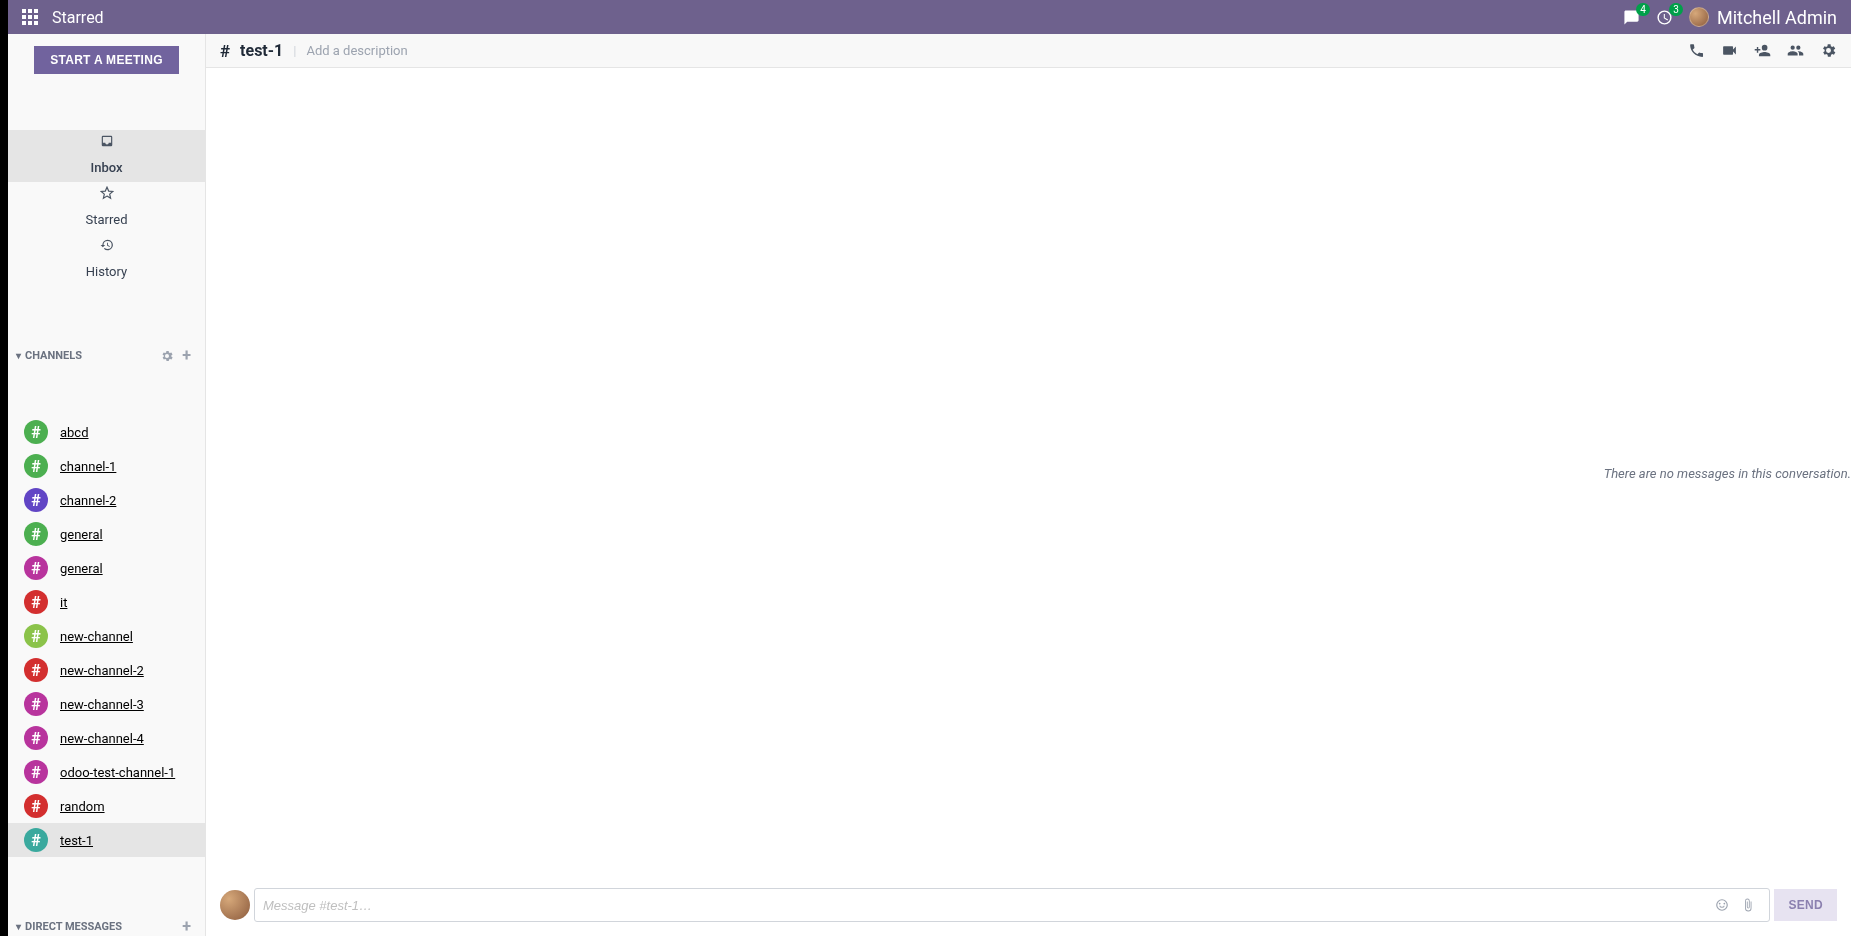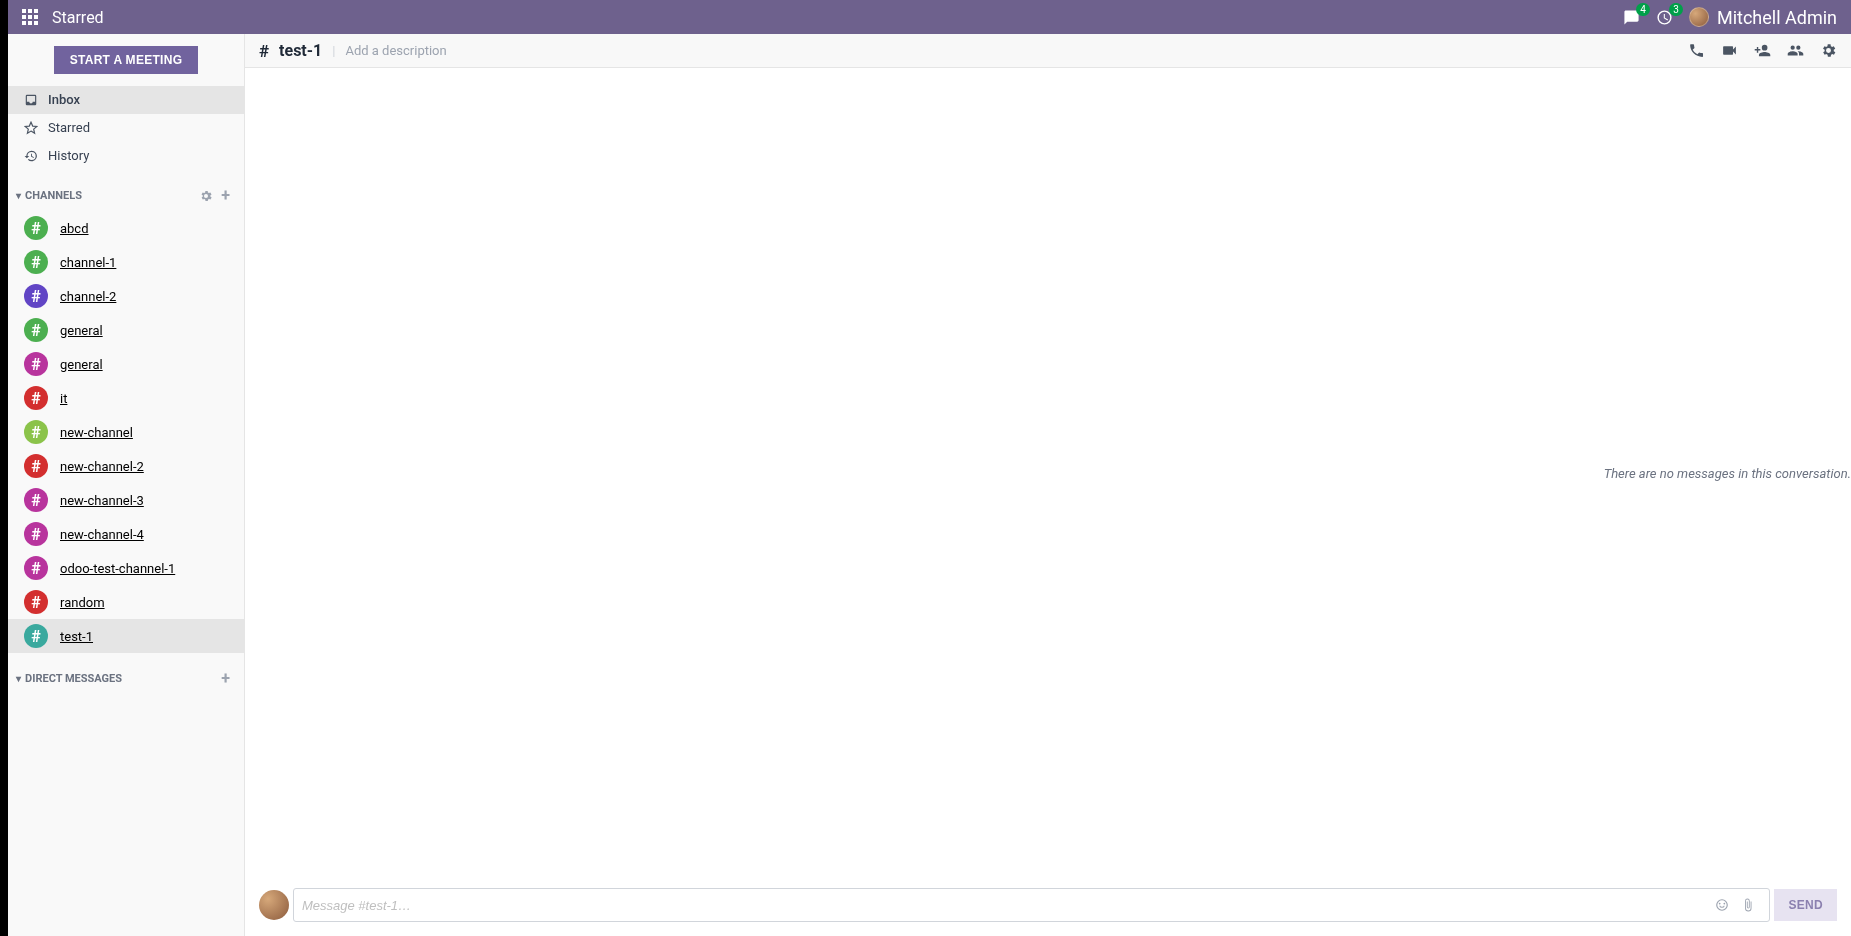--- a/index.html
+++ b/index.html
@@ -15,26 +15,26 @@
 .nav-right { margin-left: auto; display: flex; align-items: center; gap: 16px; }
 .nav-icon-btn { position: relative; cursor: pointer; color: #fff; display: flex; align-items: center; }
 .nav-badge { position: absolute; top: -6px; right: -10px; background: #00a04a; color: #fff; font-size: 10px; padding: 0 4px; border-radius: 7px; line-height: 13px; min-width: 13px; text-align: center; }
 .nav-user { display: flex; align-items: center; gap: 8px; cursor: pointer; font-size: 18px; }
 .nav-avatar { width: 20px; height: 20px; border-radius: 50%; background: radial-gradient(circle at 30% 30%, #d6a87a, #8b5a3c); border: 1px solid rgba(255,255,255,.3); }
 
 
 .main { flex: 1; display: flex; min-height: 0; margin-left: 8px; }
 
 
-.sidebar { width: 237px; background: #f9f9f9; border-right: 1px solid #e5e5e5; display: flex; flex-direction: column; overflow-y: auto; }
+.sidebar { width: 198px; background: #f9f9f9; border-right: 1px solid #e5e5e5; display: flex; flex-direction: column; overflow-y: auto; gap: 44px; }
 .start-meeting-wrap { padding: 12px 0; text-align: center; }
 .start-meeting { background: #71639e; color: #fff; border: none; padding: 7px 16px; font-size: 12px; font-weight: 600; cursor: pointer; letter-spacing: .3px; }
 
 .mailbox-list { }
-.mailbox-item { display: flex; align-items: center; gap: 10px; padding: 4px 16px; cursor: pointer; font-size: 13px; line-height: 20px; }
+.mailbox-item { display: flex; align-items: center; gap: 10px; padding: 4px 16px; cursor: pointer; font-size: 13px; line-height: 20px; flex-direction: column; }
 .mailbox-item.active { background: #e5e5e5; font-weight: 500; }
 .mb-icon { width: 14px; text-align: center; color: #4b5563; }
 
 .section-header { display: flex; align-items: center; padding: 16px 10px 6px 8px; font-size: 11px; font-weight: 700; color: #6b7280; text-transform: uppercase; cursor: pointer; }
 .section-header .caret { margin-right: 4px; font-size: 10px; }
 .section-header .spacer { flex: 1; }
 .section-header .hdr-icon { color: #9ca3af; cursor: pointer; padding: 0 4px; font-size: 13px; }
 
 .channel-list { }
 .channel-item { display: flex; align-items: center; gap: 12px; padding: 5px 16px; cursor: pointer; font-size: 13px; }

